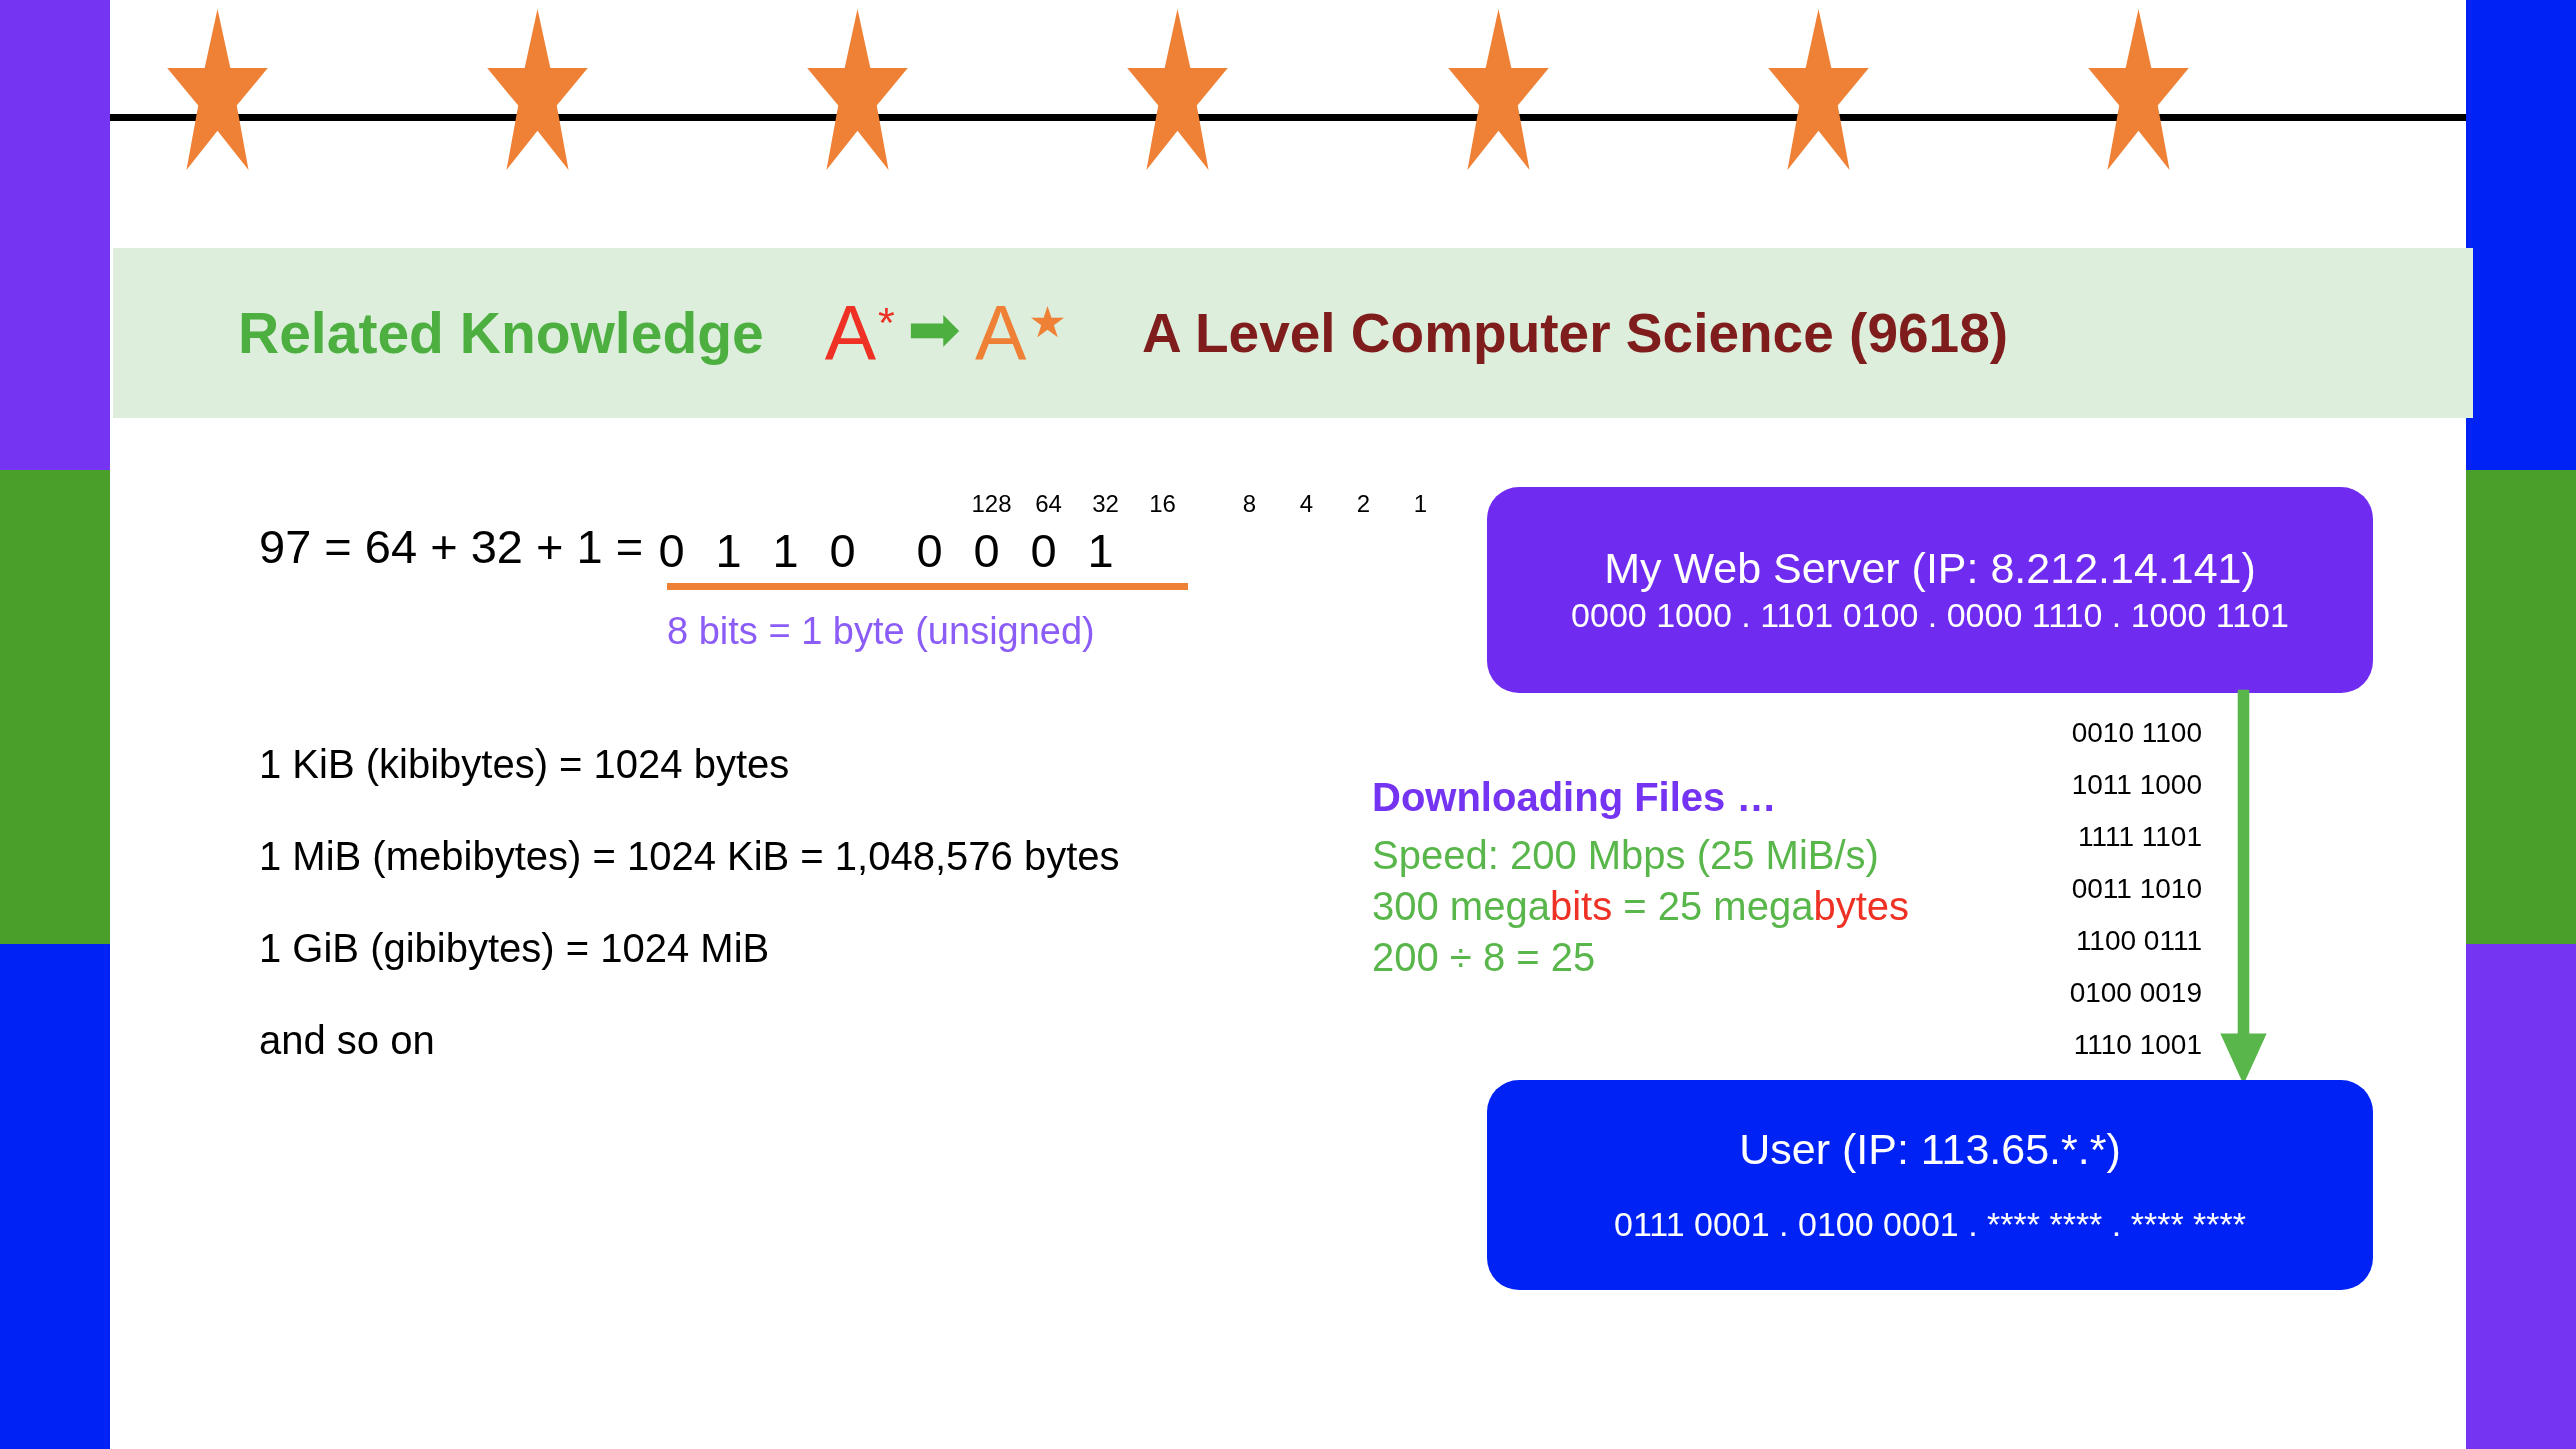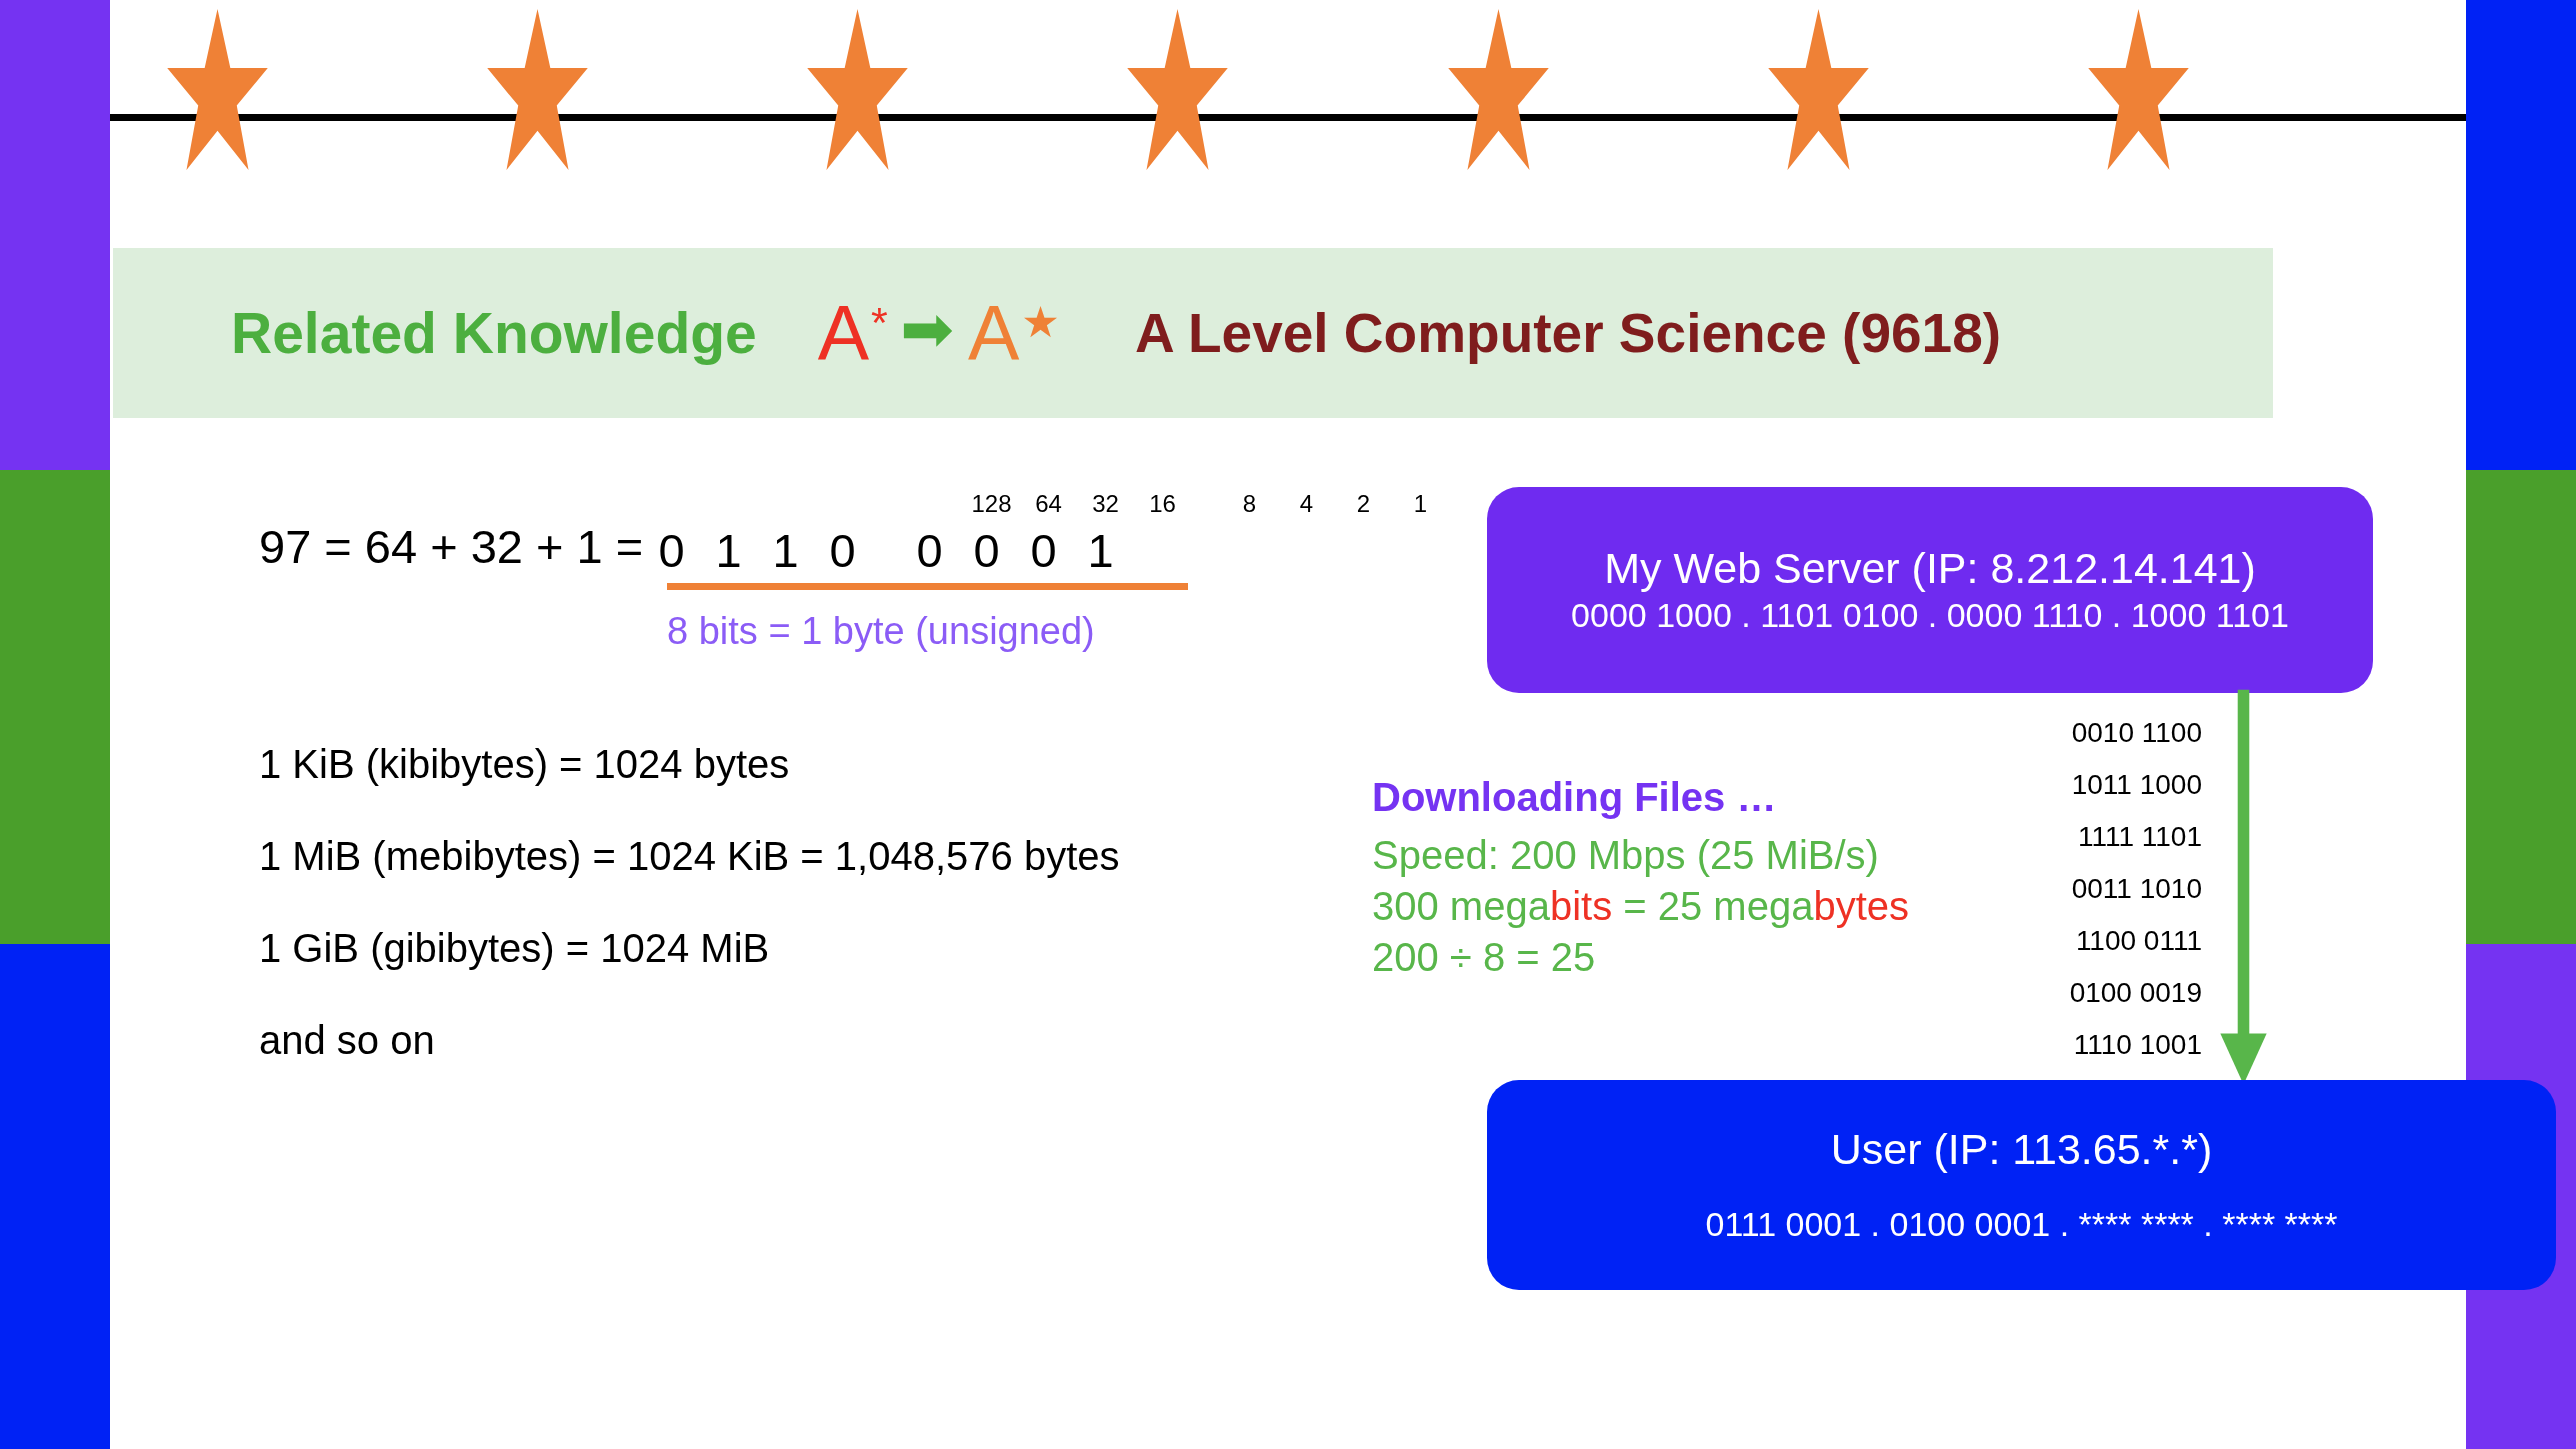--- a/index.html
+++ b/index.html
@@ -50,25 +50,26 @@
     top: 0;
     width: 107px;
     height: 179px;
   }
 
   
   #header-banner {
     position: absolute;
     left: 113px;
     top: 248px;
-    width: 2160px;
+    width: 2353px;
     height: 170px;
     background: #ddeedc;
     display: flex;
     align-items: center;
+    padding-left: 7px;
   }
   #header-banner .hdr-left {
     font-size: 57px;
     font-weight: bold;
     color: #4caf3f;
     margin-left: 118px;
     white-space: nowrap;
   }
   #header-banner .grade-group {
     display: flex;
@@ -203,21 +204,21 @@
   #server-box {
     left: 1487px;
     top: 487px;
     width: 886px;
     height: 206px;
     background: #6f2bf0;
   }
   #user-box {
     left: 1487px;
     top: 1080px;
-    width: 1069px;
+    width: 886px;
     height: 210px;
     background: #0022f5;
     gap: 28px;
   }
   .node-title {
     font-size: 43px;
     line-height: 1.05;
     white-space: nowrap;
   }
   .node-binary {

